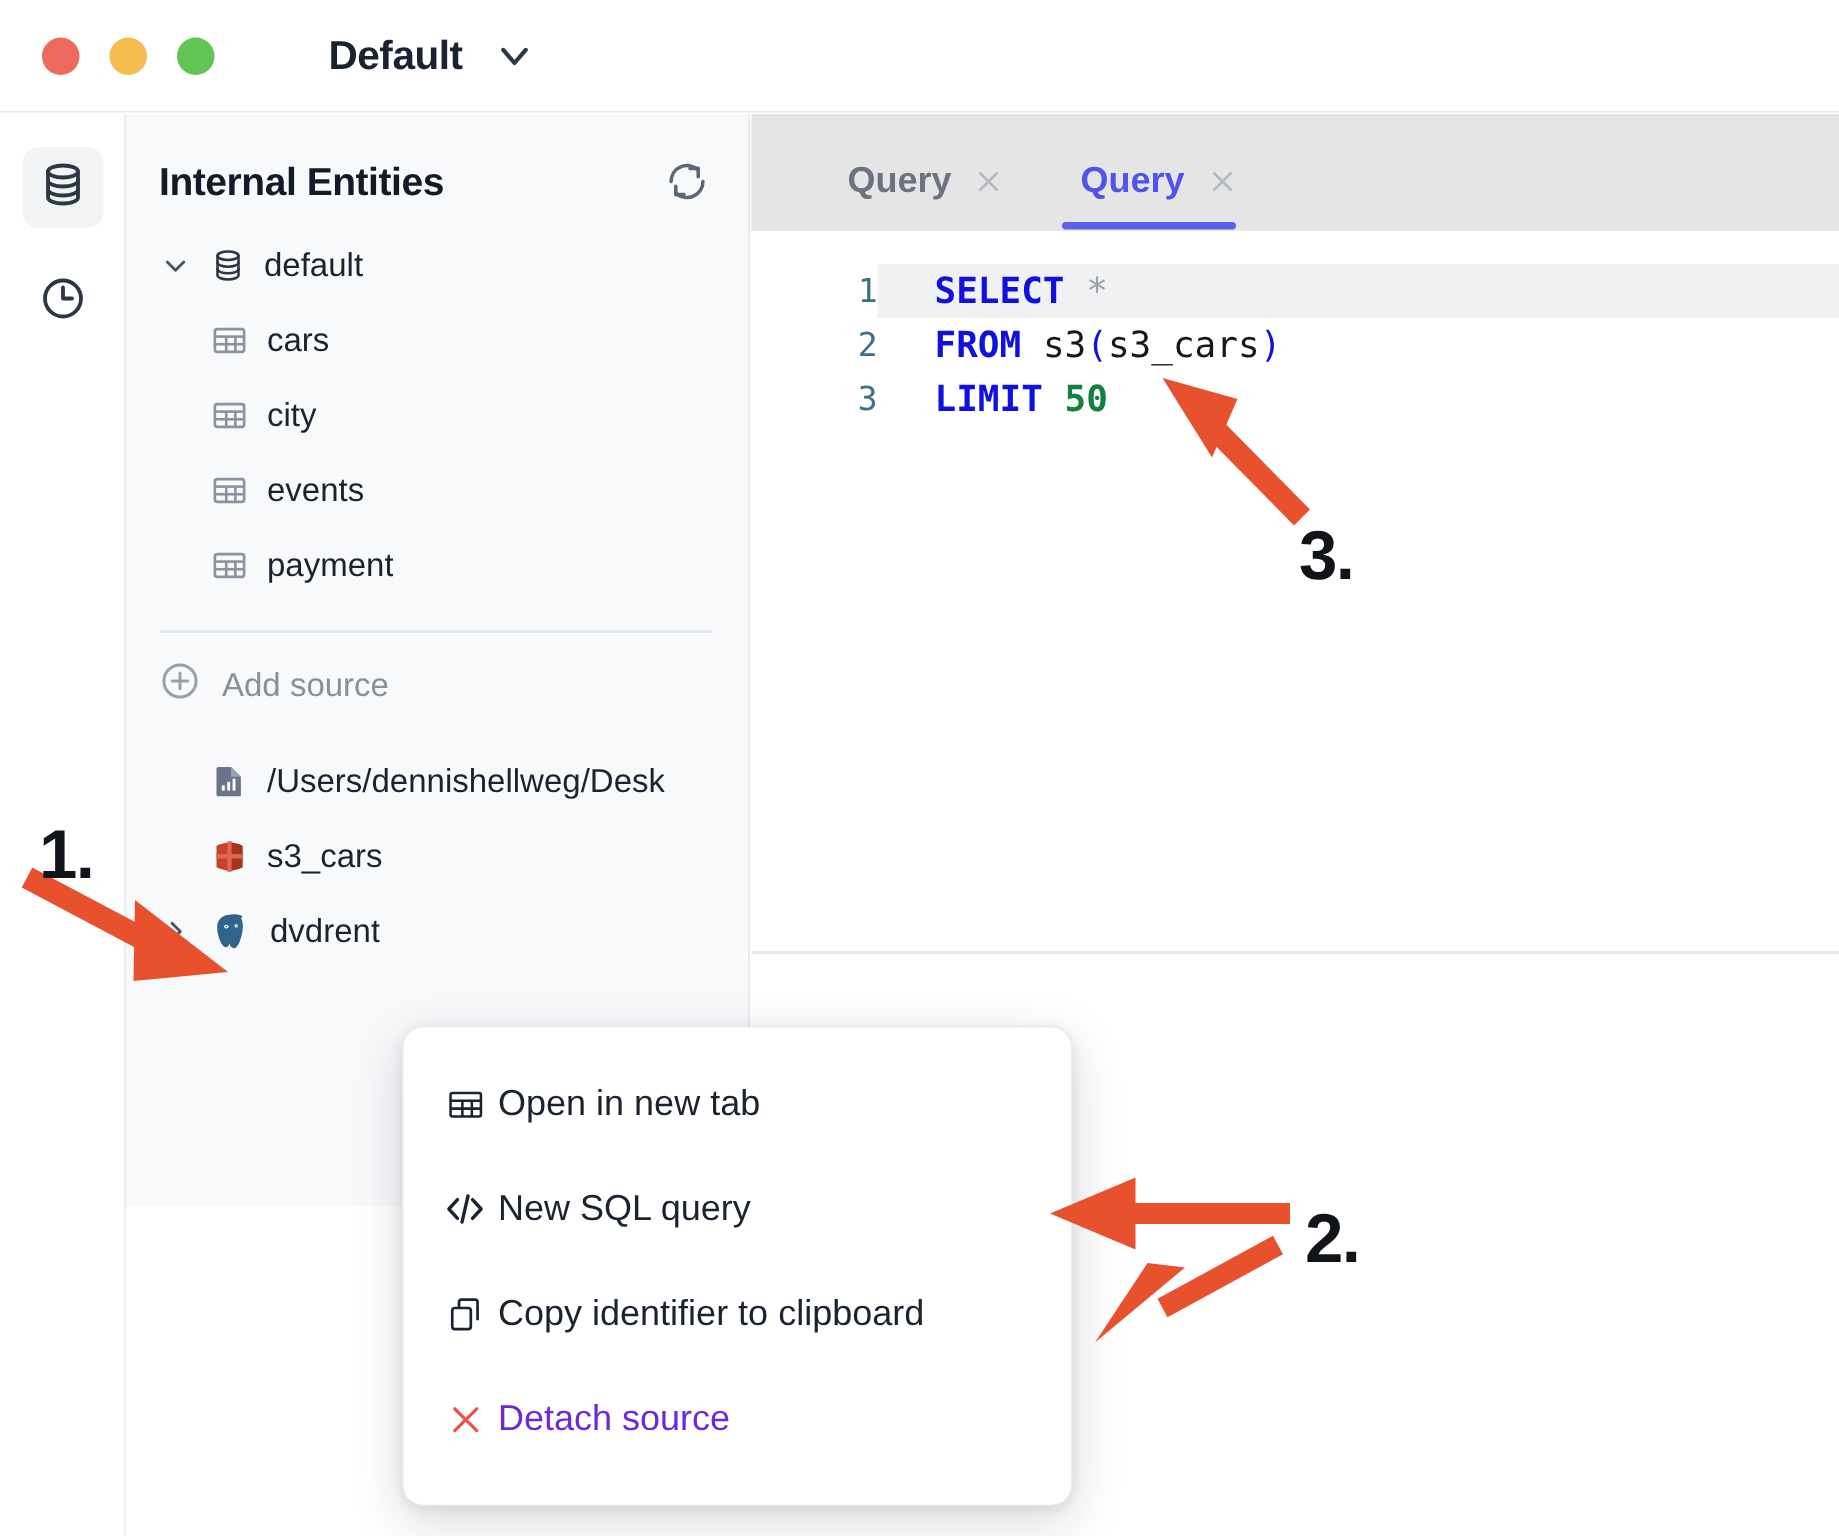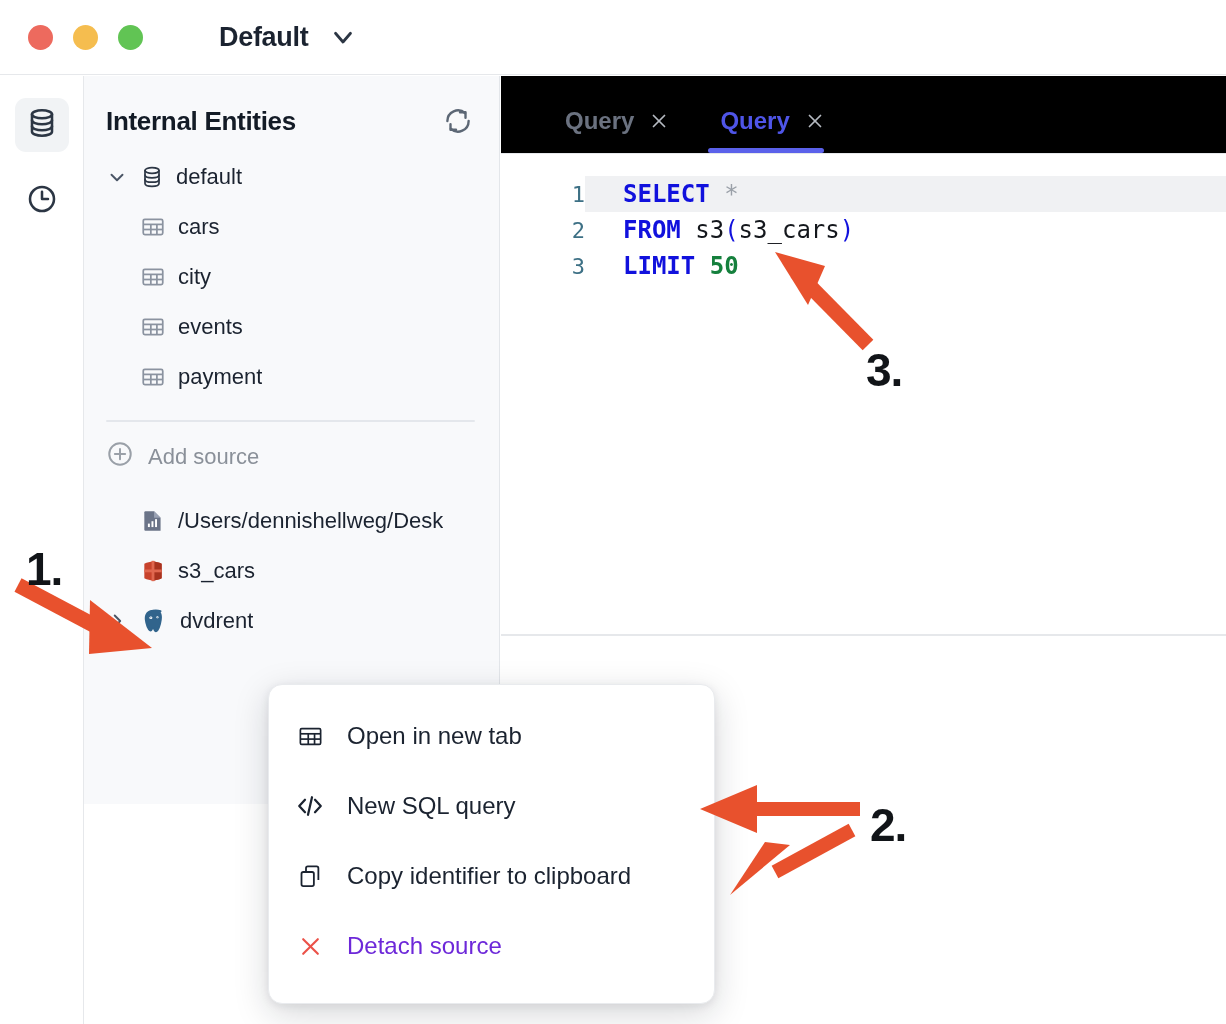--- a/index.html
+++ b/index.html
@@ -80,21 +80,21 @@
   }
 
   
   .main {
     position: absolute; top: 76px; left: 501px; width: 725px; height: 948px;
     background: #ffffff;
   }
   .tabstrip {
     height: 78px; display: flex; align-items: flex-end;
     border-bottom: 1px solid #e6e8eb; padding-left: 60px;
-    background: #000000;
+    background: #e5e5e5;
   }
   .tab {
     display: flex; align-items: center; gap: 14px;
     padding: 0 4px 18px 4px; margin-right: 42px;
     font-size: 24px; font-weight: 700; color: #6b7280;
     position: relative;
   }
   .tab .x { color: #b5bac1; font-weight: 400; display: flex; }
   .tab.active { color: #4f55e8; }
   .tab.active::after {
@@ -128,21 +128,21 @@
   
   .ctxmenu {
     position: absolute; left: 268px; top: 684px;
     width: 447px; height: 320px;
     background: #ffffff; border-radius: 14px;
     border: 1px solid #e9ebee;
     box-shadow: 0 10px 34px rgba(20,26,38,.17), 0 2px 8px rgba(20,26,38,.08);
     padding: 16px 0;
   }
   .ctx-item {
-    display: flex; align-items: center; gap: 22px;
+    display: flex; align-items: center; gap: 7px;
     height: 70px; padding: 0 26px;
     font-size: 24px; color: #1b2330;
   }
   .ctx-item .cic { width: 30px; display: flex; align-items: center; justify-content: center; }
   .ctx-item.danger, .ctx-item.danger .cic { color: #6d28d9; }
 
   
   .anno { position: absolute; pointer-events: none; }
   .anno-num {
     position: absolute; font-family: "Liberation Sans", sans-serif;

